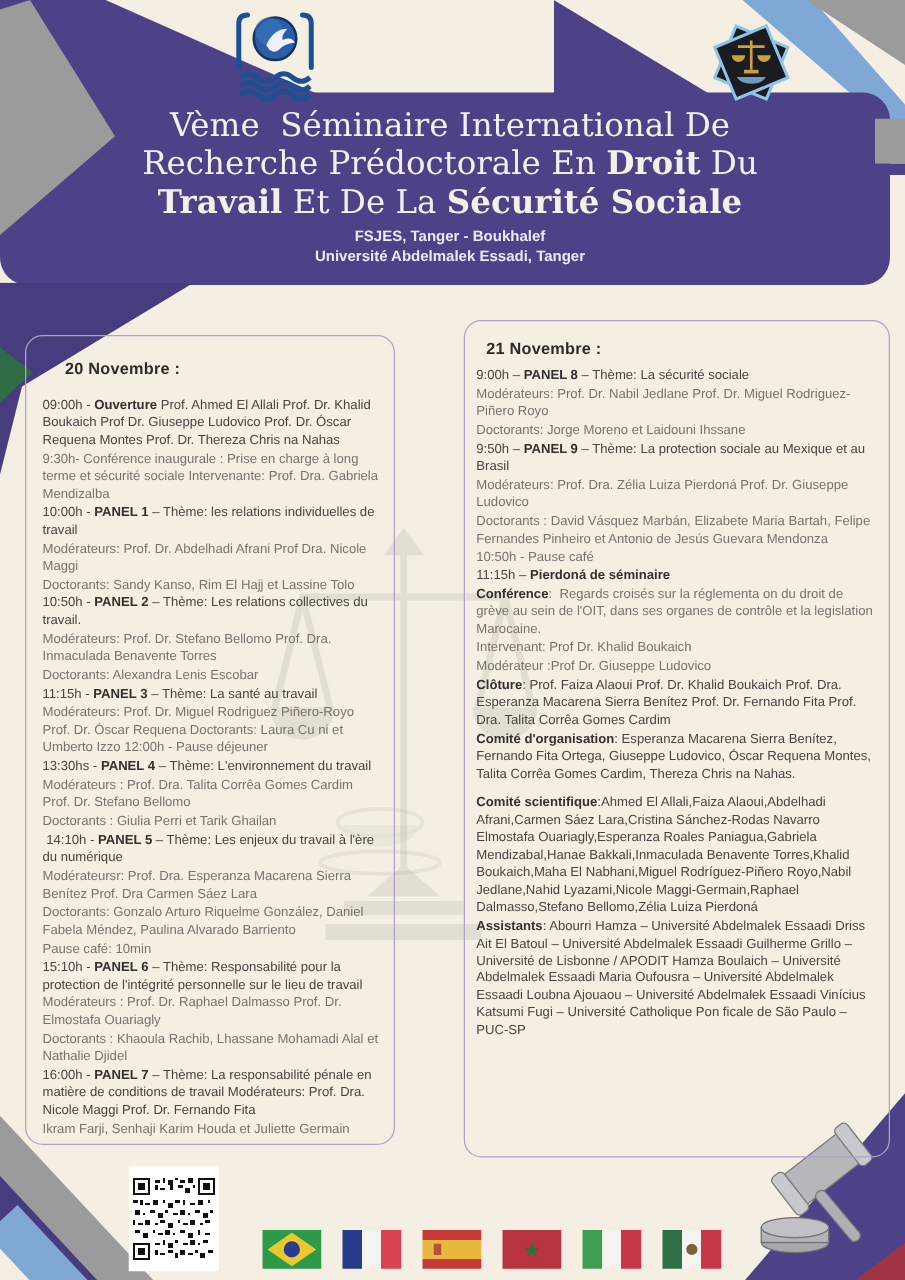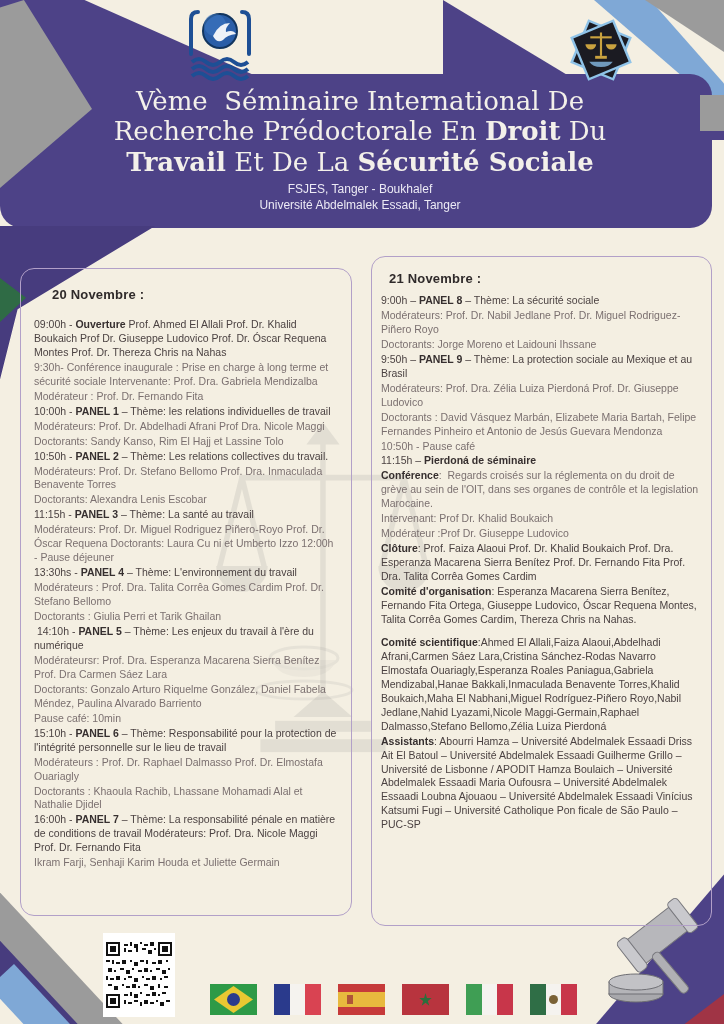--- a/index.html
+++ b/index.html
@@ -26,27 +26,27 @@
   .br-maroon{left:560px;top:858px;width:164px;height:166px;background:#a03445;clip-path:polygon(100% 82%,100% 100%,76% 100%);z-index:2;}
   .wm-scale{left:208px;top:415px;width:230px;height:350px;opacity:.16;z-index:1;}
   .wm-cup{left:250px;top:638px;width:125px;height:66px;opacity:.12;z-index:1;}
   .gavel{left:596px;top:890px;width:124px;height:124px;z-index:3;}
 
   
   .title-wrap{left:40px;top:86px;width:640px;text-align:center;z-index:4;}
   .tline{font-family:"DejaVu Serif",serif;font-size:26px;line-height:1.17;color:#f3f0ea;white-space:pre-wrap;}
   .tline .b{font-weight:700;}
   .subtitle{left:40px;top:182px;width:640px;text-align:center;z-index:4;color:#eceaf5;
-            font-size:12px;font-weight:400;line-height:1.32;}
+            font-size:12px;font-weight:700;line-height:1.32;}
   .logo-left{left:183px;top:6px;width:74px;height:78px;z-index:4;}
   .logo-right{left:564px;top:12px;width:74px;height:76px;z-index:4;}
 
   
   .box{border:1.6px solid #b2a0c8;border-radius:14px;z-index:4;overflow:hidden;}
-  .box-left{left:20px;top:268px;width:332px;height:648px;padding:10px 12px 10px 13px;box-sizing:border-box;}
+  .box-left{left:20px;top:268px;width:296px;height:648px;padding:10px 12px 10px 13px;box-sizing:border-box;}
   .box-right{left:371px;top:256px;width:341px;height:670px;padding:8px 9px 8px 9px;box-sizing:border-box;}
   .box-title{font-size:13px;font-weight:800;color:#2f2a2a;letter-spacing:.2px;}
   .box-left .box-title{margin:8px 0 16px 18px;}
   .box-right .box-title{margin:6px 0 8px 8px;}
   .sline{font-size:10.5px;line-height:1.33;color:#4b4242;white-space:pre-wrap;margin-bottom:1px;}
   .sline .b{font-weight:700;color:#362f2f;}
   .sline.muted span:not(.b){color:#7b7070;}
   .sline.gap{margin-top:9px;}
 
   
@@ -143,21 +143,20 @@
   <div class="abs subtitle">
     <div>FSJES, Tanger - Boukhalef</div>
     <div>Université Abdelmalek Essadi, Tanger</div>
   </div>
 
   <div class="abs box box-left">
     <div class="box-title">20 Novembre :</div>
     <div>
         <div class="sline"><span>09:00h - </span><span class="b">Ouverture</span><span> Prof. Ahmed El Allali Prof. Dr. Khalid Boukaich Prof Dr. Giuseppe Ludovico Prof. Dr. Óscar Requena Montes Prof. Dr. Thereza Chris na Nahas</span></div>
         <div class="sline muted"><span>9:30h- Conférence inaugurale : Prise en charge à long terme et sécurité sociale Intervenante: Prof. Dra. Gabriela Mendizalba</span></div>
-        <div class="sline muted"><span>Modérateur : Prof. Dr. Fernando Fita</span></div>
         <div class="sline"><span>10:00h - </span><span class="b">PANEL 1</span><span> – Thème: les relations individuelles de travail</span></div>
         <div class="sline muted"><span>Modérateurs: Prof. Dr. Abdelhadi Afrani Prof Dra. Nicole Maggi</span></div>
         <div class="sline muted"><span>Doctorants: Sandy Kanso, Rim El Hajj et Lassine Tolo</span></div>
         <div class="sline"><span>10:50h - </span><span class="b">PANEL 2</span><span> – Thème: Les relations collectives du travail.</span></div>
         <div class="sline muted"><span>Modérateurs: Prof. Dr. Stefano Bellomo Prof. Dra. Inmaculada Benavente Torres</span></div>
         <div class="sline muted"><span>Doctorants: Alexandra Lenis Escobar</span></div>
         <div class="sline"><span>11:15h - </span><span class="b">PANEL 3</span><span> – Thème: La santé au travail</span></div>
         <div class="sline muted"><span>Modérateurs: Prof. Dr. Miguel Rodriguez Piñero-Royo Prof. Dr. Óscar Requena Doctorants: Laura Cu ni et Umberto Izzo 12:00h - Pause déjeuner</span></div>
         <div class="sline"><span>13:30hs - </span><span class="b">PANEL 4</span><span> – Thème: L'environnement du travail</span></div>
         <div class="sline muted"><span>Modérateurs : Prof. Dra. Talita Corrêa Gomes Cardim Prof. Dr. Stefano Bellomo</span></div>

